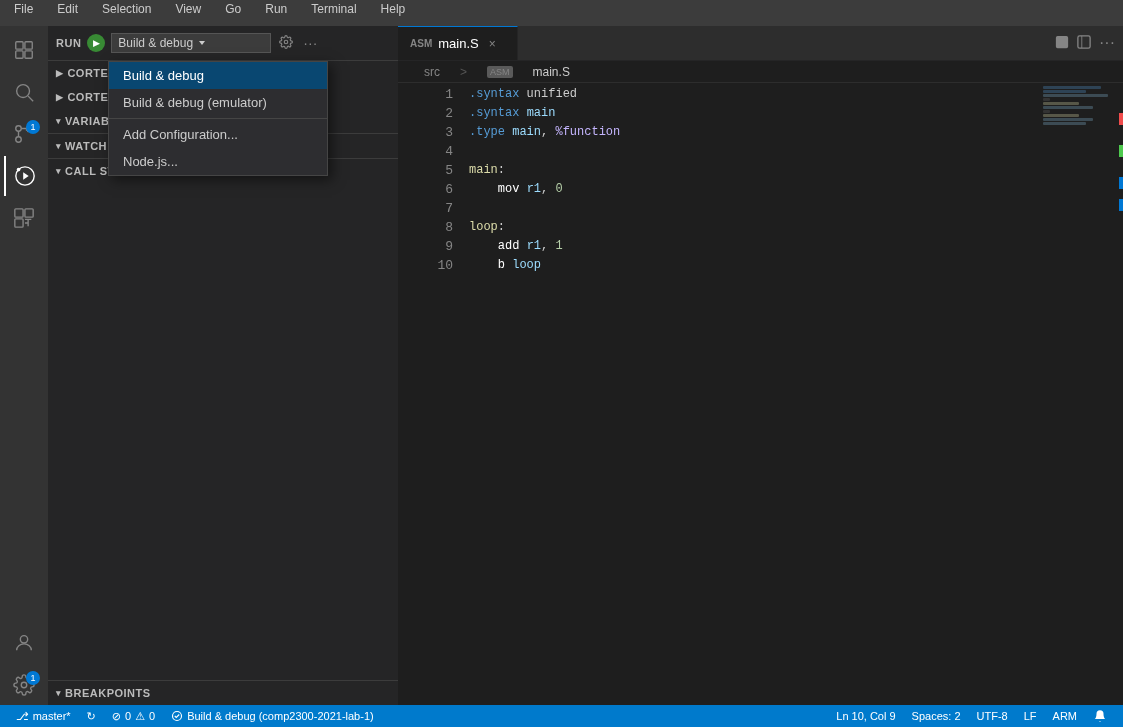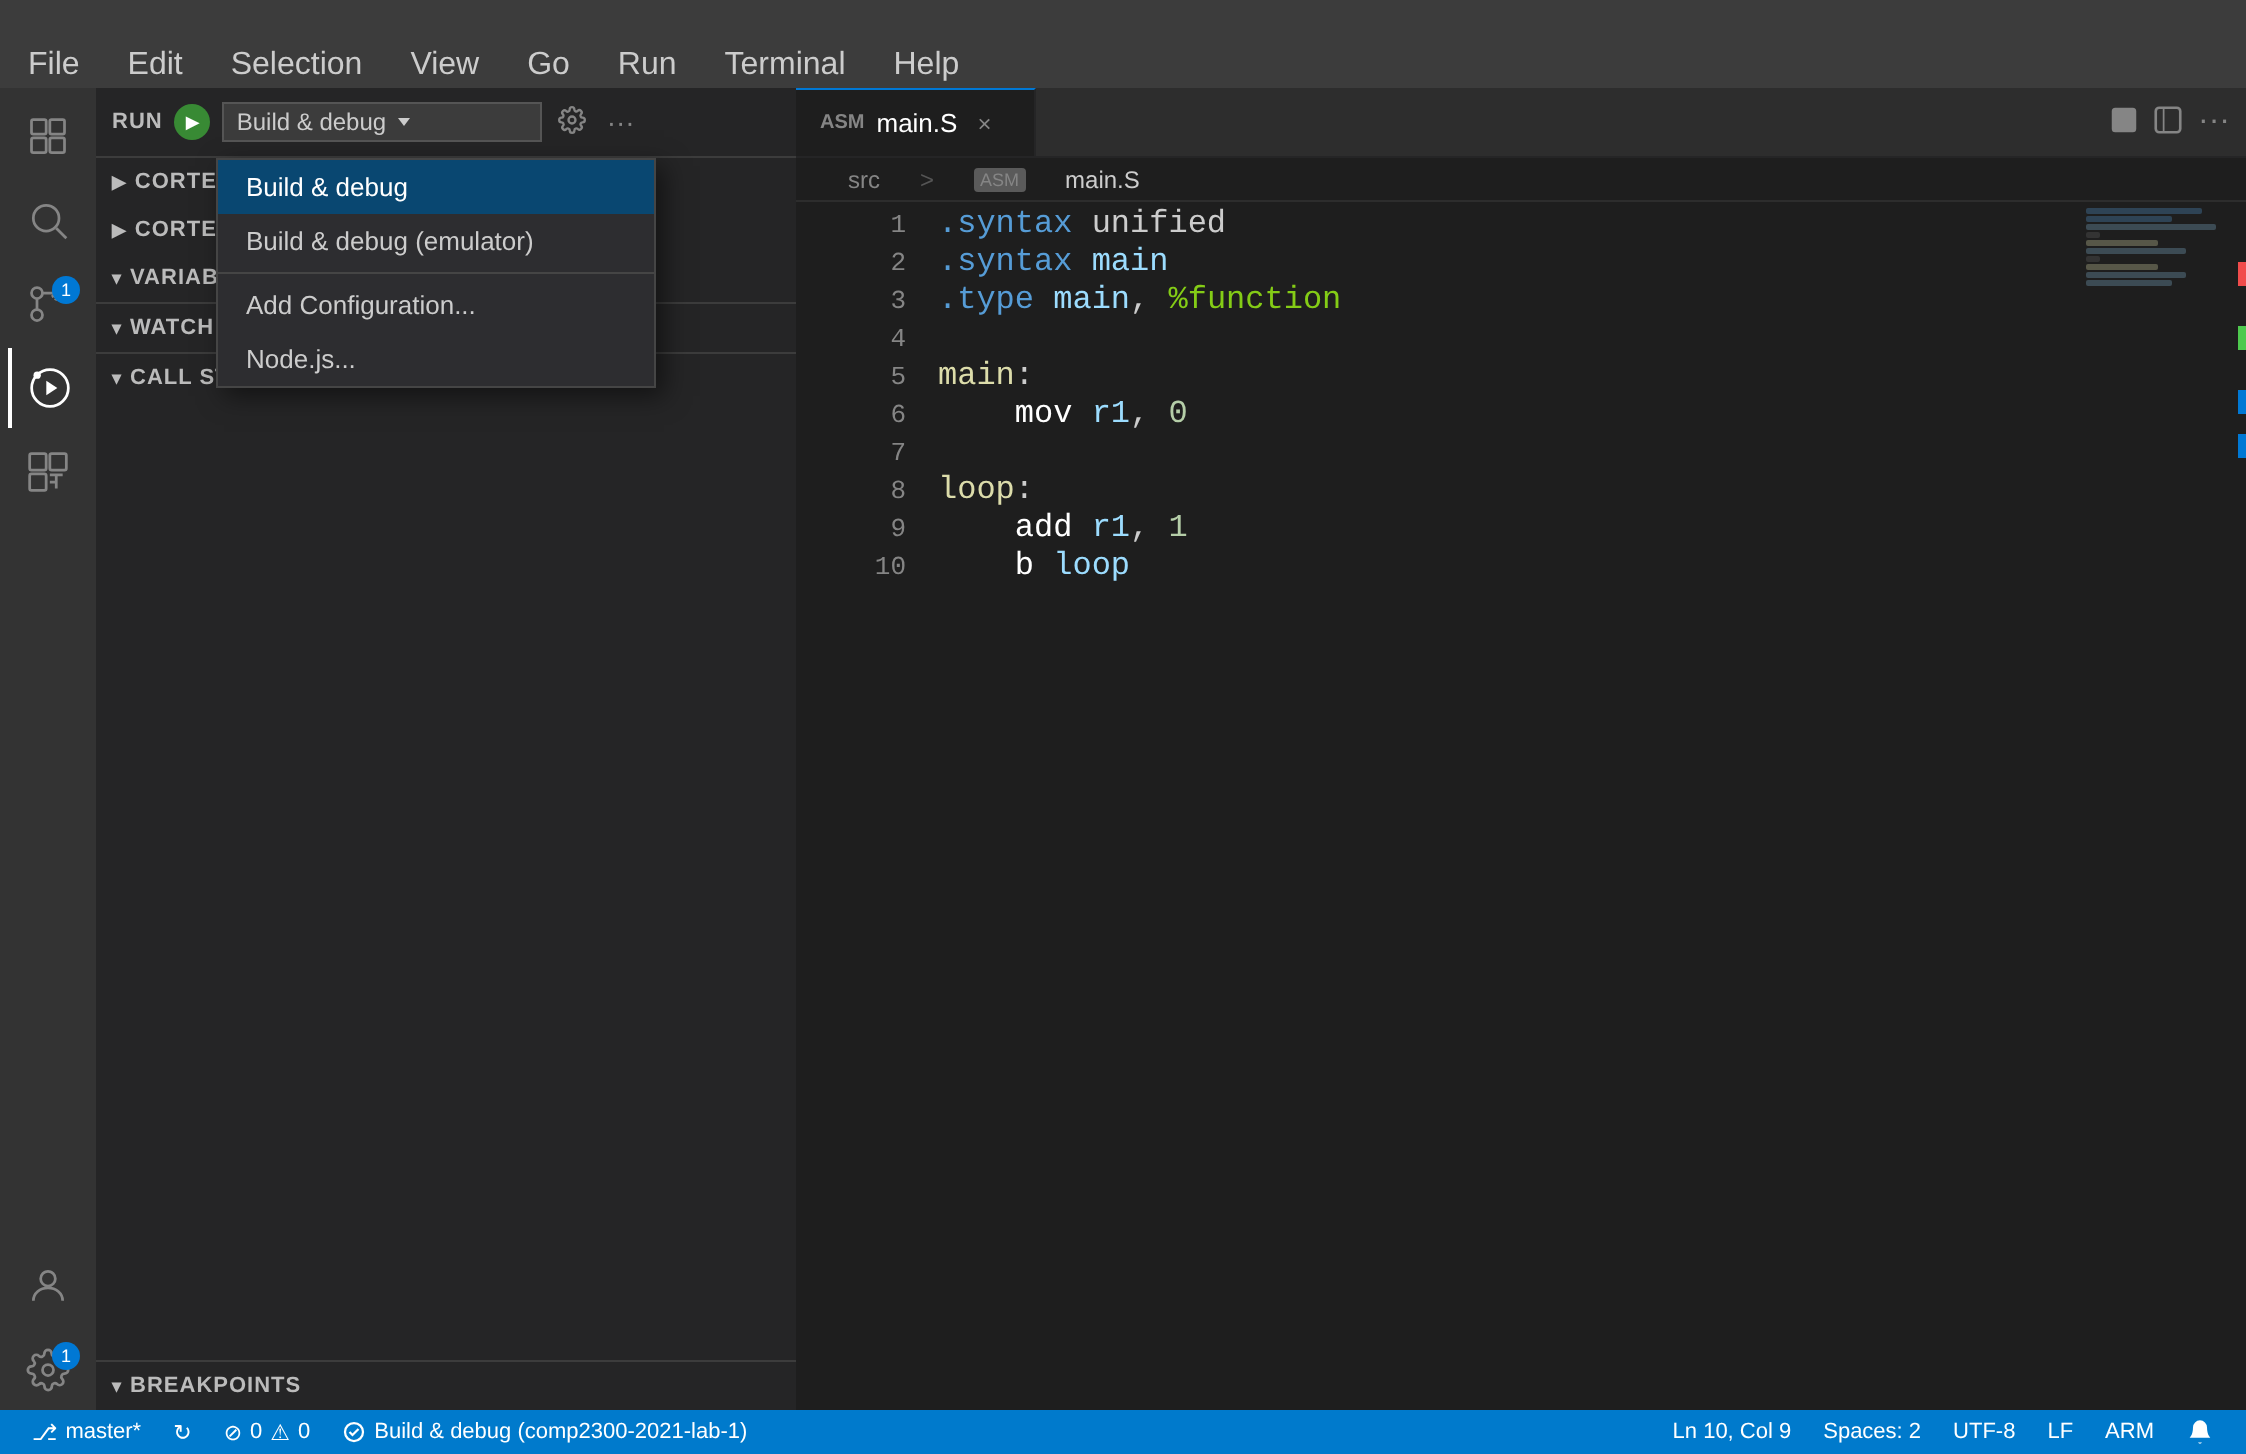--- a/index.html
+++ b/index.html
@@ -10,27 +10,27 @@
       color: #ccc;
       width: 1123px;
       height: 727px;
       overflow: hidden;
       display: flex;
       flex-direction: column;
     }
 
     
     .titlebar {
-      height: 44px;
+      height: 26px;
       background: #3c3c3c;
       display: flex;
-      align-items: flex-end;
+      align-items: flex-start;
       padding: 0 10px;
       gap: 20px;
-      font-size: 16px;
+      font-size: 12px;
       color: #ccc;
       flex-shrink: 0;
     }
     .titlebar-menu {
       display: flex;
       gap: 16px;
     }
     .titlebar-menu span {
       cursor: pointer;
       padding: 2px 4px;
@@ -273,33 +273,33 @@
       line-height: 19px;
       padding: 0 8px 0 10px;
       text-align: right;
       user-select: none;
       flex-shrink: 0;
       padding-top: 2px;
     }
     .code-content {
       flex: 1;
       font-family: 'Consolas', 'Courier New', monospace;
-      font-size: 16px;
+      font-size: 12px;
       line-height: 19px;
       padding: 2px 0 0 8px;
       overflow: auto;
       white-space: pre;
     }
     
     .kw-dot { color: #569cd6; }
     .kw-instr { color: #ffffff; }
     .identifier { color: #9cdcfe; }
     .reg { color: #9cdcfe; }
     .label-name { color: #dcdcaa; }
-    .percent-func { color: #84cc16; }
+    .percent-func { color: #c4b5fd; }
     .number { color: #b5cea8; }
 
     
     .minimap {
       width: 80px;
       background: #1e1e1e;
       flex-shrink: 0;
       position: relative;
       overflow: hidden;
     }

